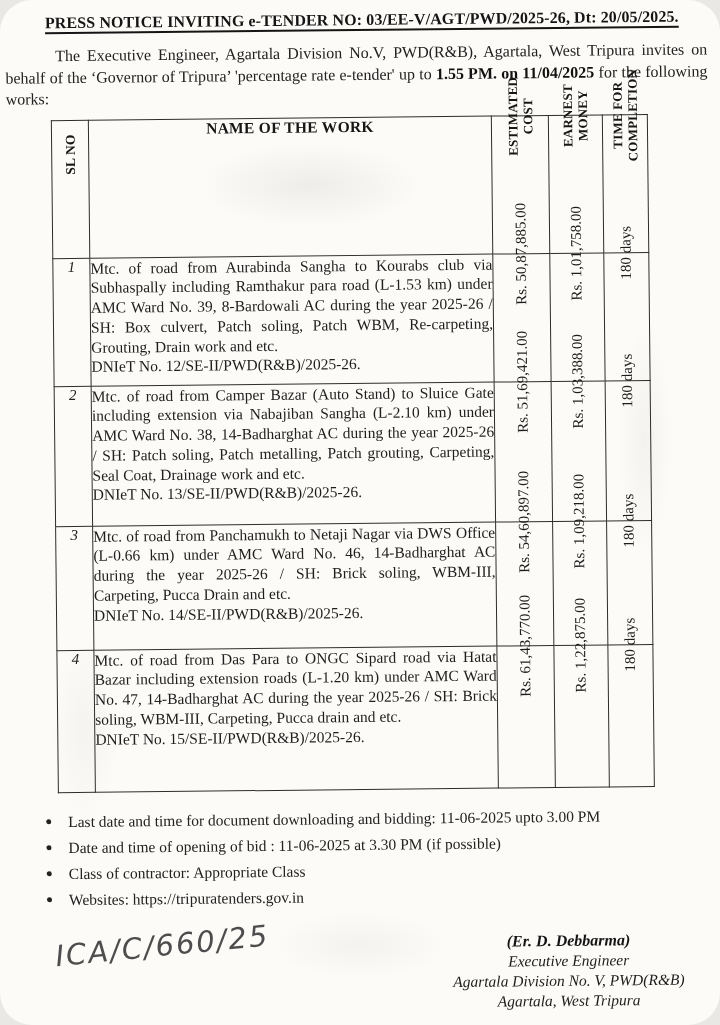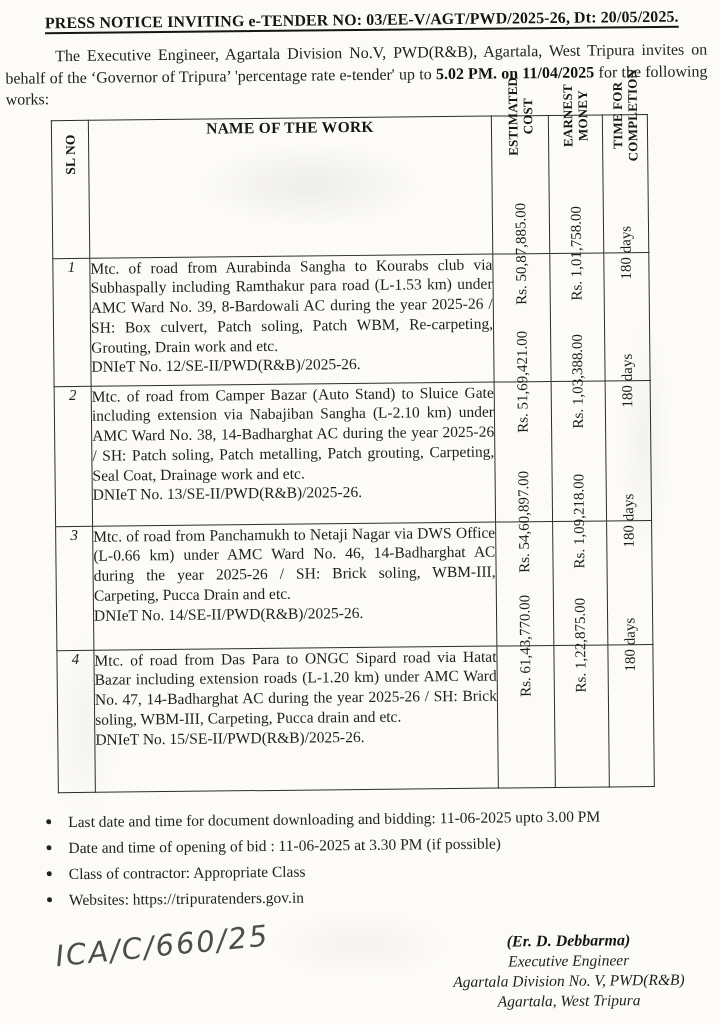--- a/index.html
+++ b/index.html
@@ -3,21 +3,21 @@
 <meta charset="utf-8">
 <style>
   html,body{margin:0;padding:0;}
   body{
     width:720px;height:1025px;
     background:#e9e8e4;
     font-family:"Liberation Serif", serif;
   }
   .doc{
     position:relative;width:720px;height:1025px;
-    background:#fcfbf8;overflow:hidden;color:#1c1c1c;
+    background:#fcfbf8;overflow:hidden;color:#1c1c1c;border-radius:32px;
   }
   .tilt{
     position:absolute;inset:0;
     transform:rotate(-0.6deg);
     transform-origin:360px 420px;
   }
   
   .smudge{position:absolute;pointer-events:none;border-radius:50%;}
   .sm1{left:150px;top:125px;width:320px;height:120px;background:radial-gradient(closest-side,rgba(110,110,105,0.10),rgba(110,110,105,0) 70%);}
   .sm2{left:610px;top:280px;width:70px;height:320px;background:radial-gradient(closest-side,rgba(100,100,95,0.06),rgba(100,100,95,0) 75%);}
@@ -169,21 +169,21 @@
   <div class="smudge sm4"></div>
 
   <div class="tilt">
 
     <div class="title">
       <span>PRESS NOTICE INVITING e-TENDER NO:  03/EE-V/AGT/PWD/2025-26, Dt: 20/05/2025.</span>
     </div>
 
     <p class="intro">
       <span>The Executive Engineer, Agartala Division No.V, PWD(R&amp;B), Agartala, West Tripura invites on behalf of the ‘Governor of Tripura’ 'percentage rate e-tender' up to</span>
-      <b>5.02 PM.</b>
+      <b>1.55 PM.</b>
       <b>on 11/04/2025</b>
       <span>for the following works:</span>
     </p>
 
     <table class="work">
       <colgroup>
         <col class="c-sl">
           <col class="c-name">
           <col class="c-cost">
           <col class="c-earnest">

